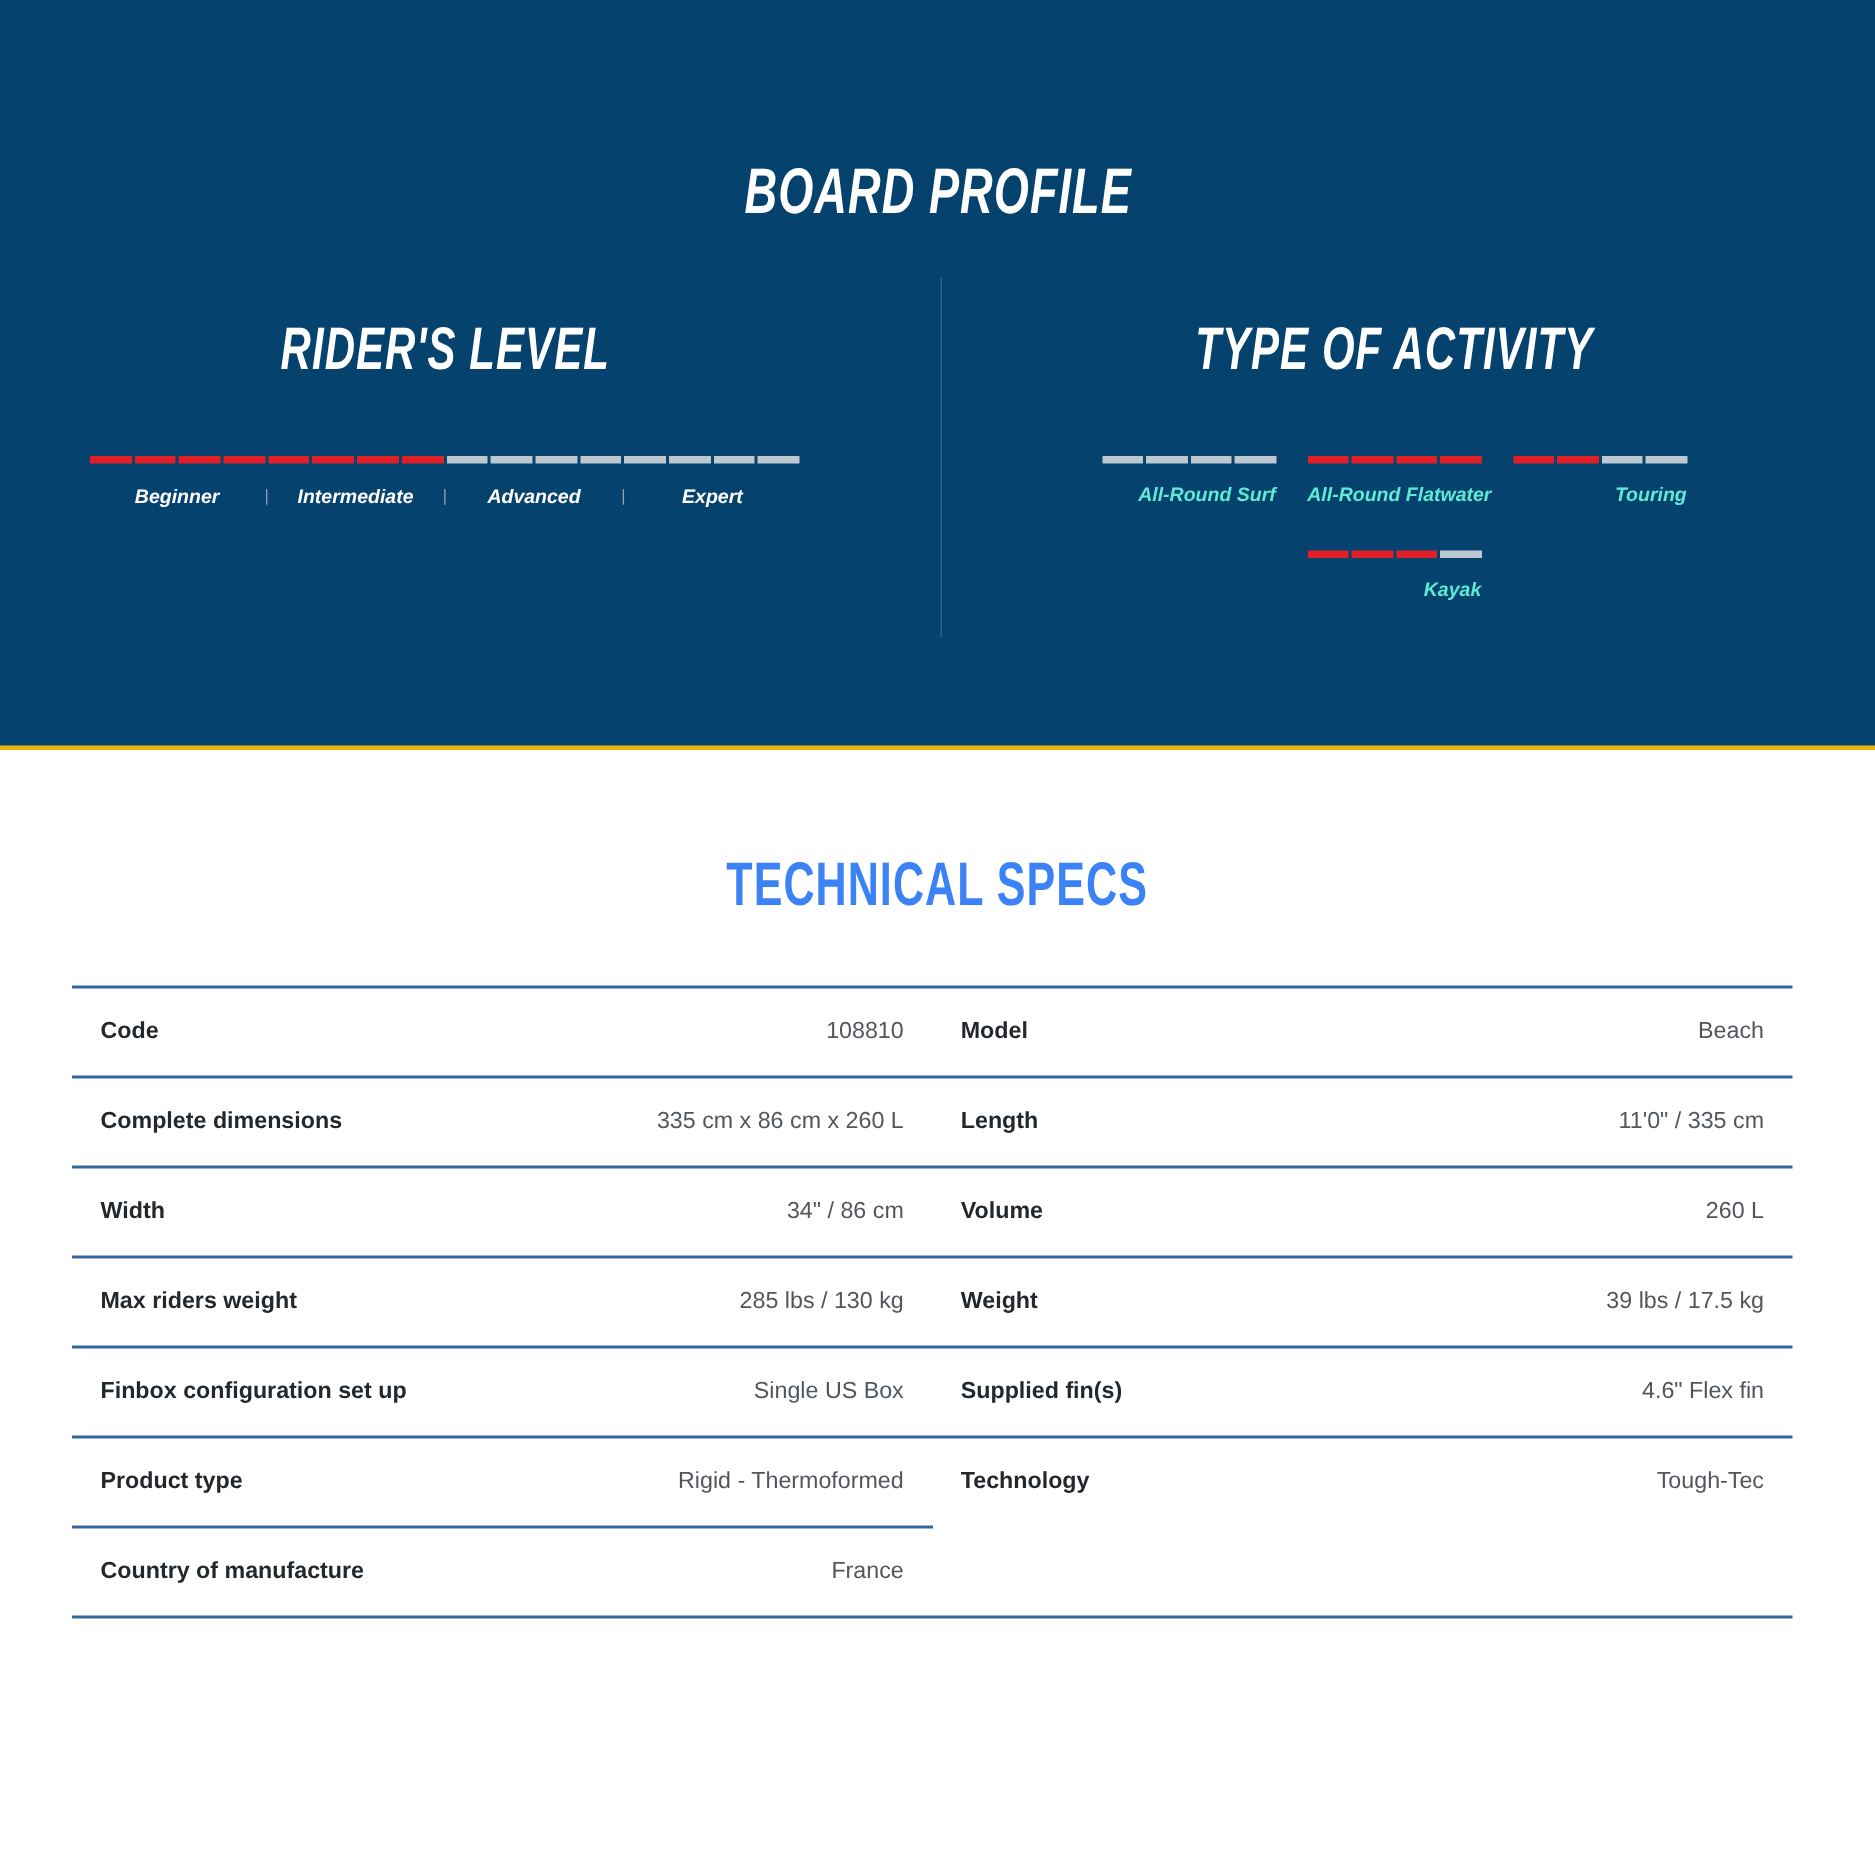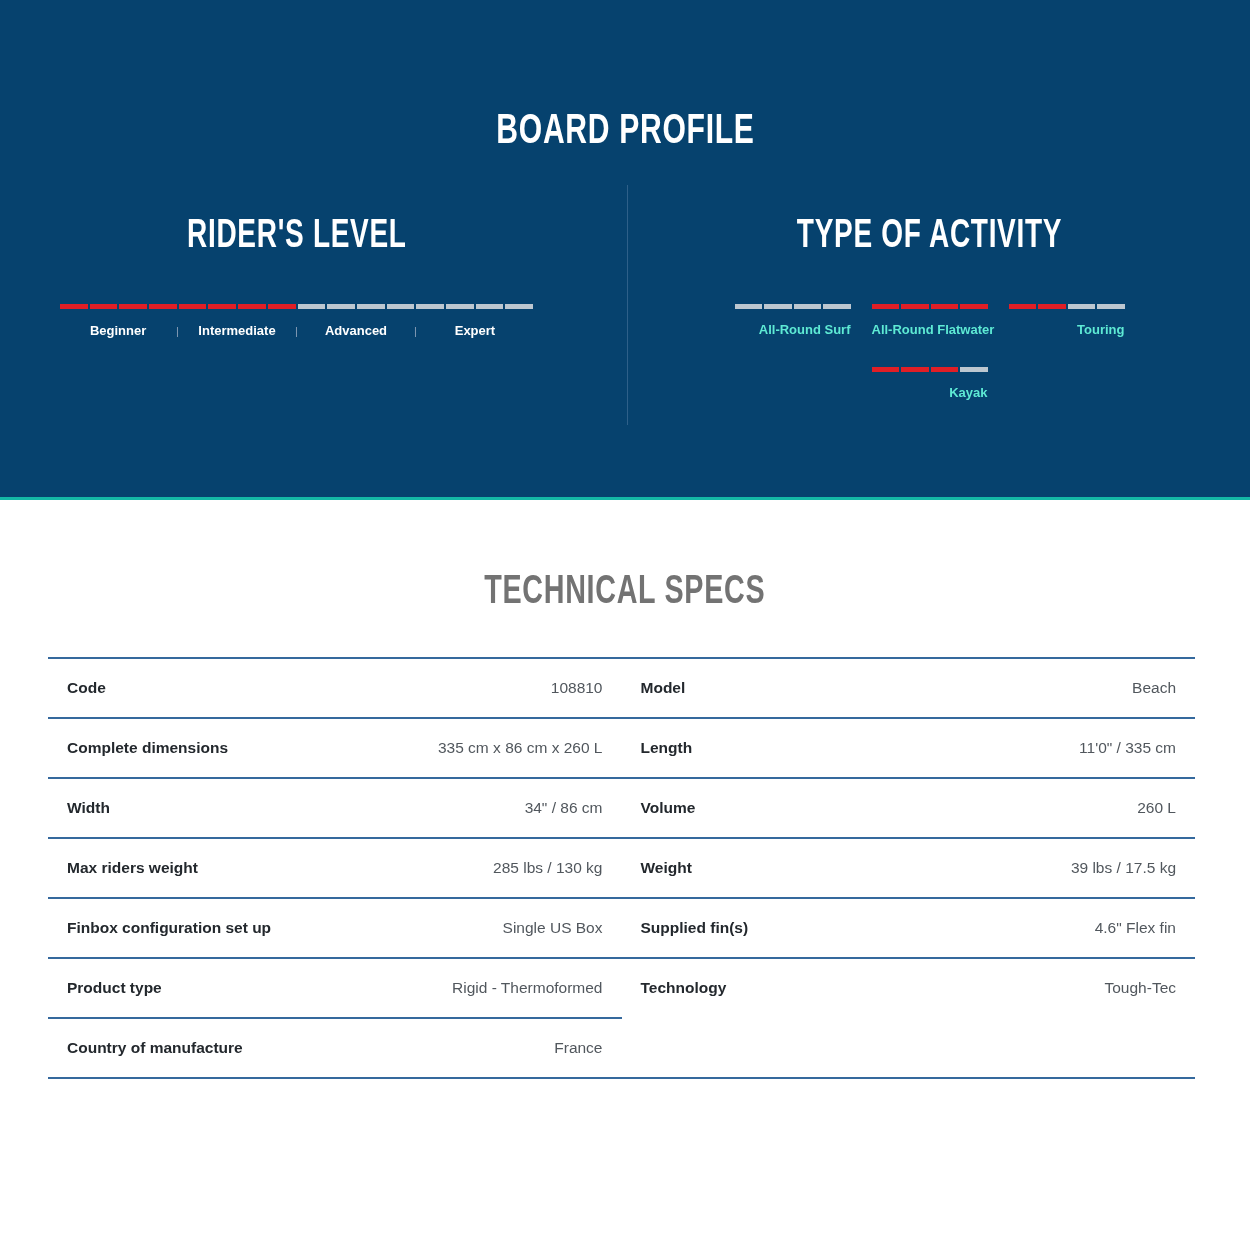--- a/index.html
+++ b/index.html
@@ -4,22 +4,23 @@
 <style>
   * { margin: 0; padding: 0; box-sizing: border-box; }
   html, body { width: 1250px; height: 1250px; background: #ffffff; overflow: hidden; }
   body { font-family: "Liberation Sans", sans-serif; }
 
   
   .hero {
     position: relative;
     height: 500px;
     background: #06426e;
-    border-bottom: 3px solid #14b8a6;
+    border-bottom: 3px solid #eab308;
     color: #ffffff;
+    font-style: italic;
   }
   .condensed {
     display: inline-block;
     transform: scaleX(0.70);
     transform-origin: center;
     white-space: nowrap;
     letter-spacing: 1px;
     font-weight: 700;
   }
   .hero-title { padding-top: 104px; text-align: center; font-size: 43px; }
@@ -52,21 +53,21 @@
   .activity-row-2 { margin-top: 30px; }
   .activity-group { width: 116px; }
   .activity-label {
     margin-top: 13px; text-align: right;
     font-size: 13px; font-weight: 700; color: #5eead4;
     white-space: nowrap;
   }
 
   
   .specs { padding-top: 66px; }
-  .specs-title { text-align: center; font-size: 41px; color: #737373; }
+  .specs-title { text-align: center; font-size: 41px; color: #3b82f6; }
   .spec-tables { display: flex; margin: 44px 55px 0 48px; }
   .spec-col { flex: 1; border-bottom: 2px solid #35699d; }
   .spec-row {
     display: flex; justify-content: space-between; align-items: center;
     height: 60px;
     border-top: 2px solid #35699d;
   }
   .spec-label {
     font-weight: 700; font-size: 15.5px; color: #23282d;
     padding-left: 19px;

